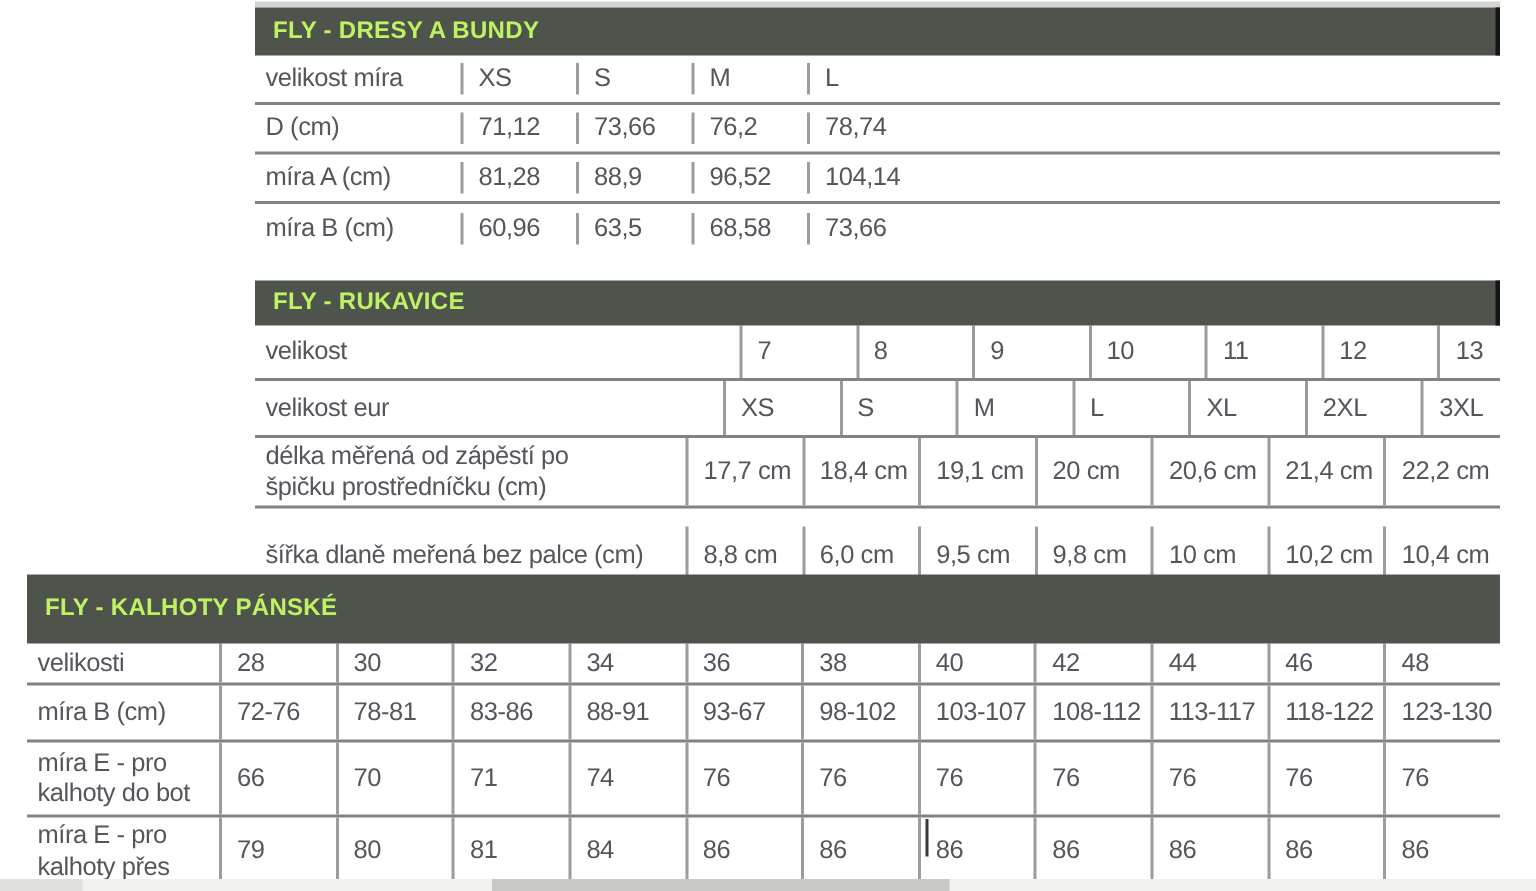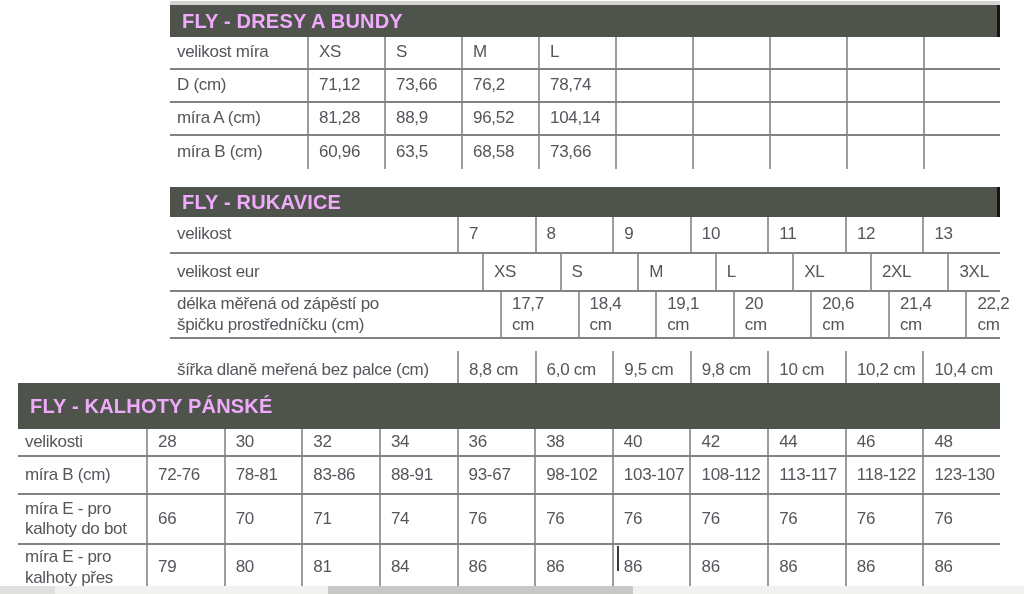--- a/index.html
+++ b/index.html
@@ -7,41 +7,41 @@
     width:1024px;height:594px;overflow:hidden;background:#ffffff;position:relative;
     font-family:"Liberation Sans", sans-serif;
     color:#54565b;
   }
   .top-strip{position:absolute;left:170px;top:1px;width:830px;height:4px;background:#d3d3d1;}
   .tbl{position:absolute;}
   #tbl-0{left:170px;top:5px;width:830px;}
   #tbl-1{left:170px;top:187px;width:830px;}
   #tbl-2{left:18px;top:383px;width:982px;}
   .band{
-    background:#4e544b;color:#f0abfc;font-weight:bold;font-size:20px;letter-spacing:0.2px;
+    background:#4e544b;color:#bef264;font-weight:bold;font-size:16px;letter-spacing:0.2px;
     display:flex;align-items:center;padding-left:12px;position:relative;box-sizing:border-box;
   }
   #tbl-0 .band{height:32px;}
   #tbl-1 .band{height:30px;}
   #tbl-2 .band{height:46px;}
   .band-edge{position:absolute;right:0;top:0;width:3px;height:100%;background:#161616;}
   .rows{width:100%;}
   .row{display:flex;border-bottom:2px solid #828282;box-sizing:border-box;}
   .row.last{border-bottom:none;}
   .cell{
     display:flex;align-items:center;box-sizing:border-box;
     font-size:17px;letter-spacing:-0.3px;line-height:1.18;white-space:pre-line;
   }
   .cell.label{padding-left:7px;padding-right:4px;}
   .cell.val{border-left:2px solid #9c9c9c;padding-left:10px;flex:1 1 0;min-width:0;}
   #tbl-0 .cell.label{width:137px;}
   #tbl-1 .cell.label{width:287px;}
   #tbl-2 .cell.label{width:128px;}
-  #tbl-0 .row{height:33px;}
-  #tbl-1 .row-0{height:37px;} #tbl-1 .row-1{height:38px;gap:25px;} #tbl-1 .row-2{height:47px;gap:43px;} #tbl-1 .row-3{height:38px;margin-top:12px;}
+  #tbl-0 .row{height:33px;align-items:center;}
+  #tbl-1 .row-0{height:37px;gap:36px;} #tbl-1 .row-1{height:38px;gap:25px;} #tbl-1 .row-2{height:47px;} #tbl-1 .row-3{height:38px;margin-top:12px;}
   #tbl-2 .row-0{height:28px;} #tbl-2 .row-1{height:38px;} #tbl-2 .row-2{height:50px;} #tbl-2 .row-3{height:45px;}
   .caret{position:absolute;left:617px;top:546px;width:2px;height:25px;background:#3a3a3a;}
   .scrollbar{position:absolute;left:0;top:586px;width:1024px;height:8px;background:#f1f1f0;}
   .sb-btn{position:absolute;left:0;top:0;width:55px;height:8px;background:#e0e0de;}
   .sb-thumb{position:absolute;left:328px;top:0;width:305px;height:8px;background:#c8c8c7;}
 </style>
 </head>
 <body>
 
 <div class="top-strip"></div>

